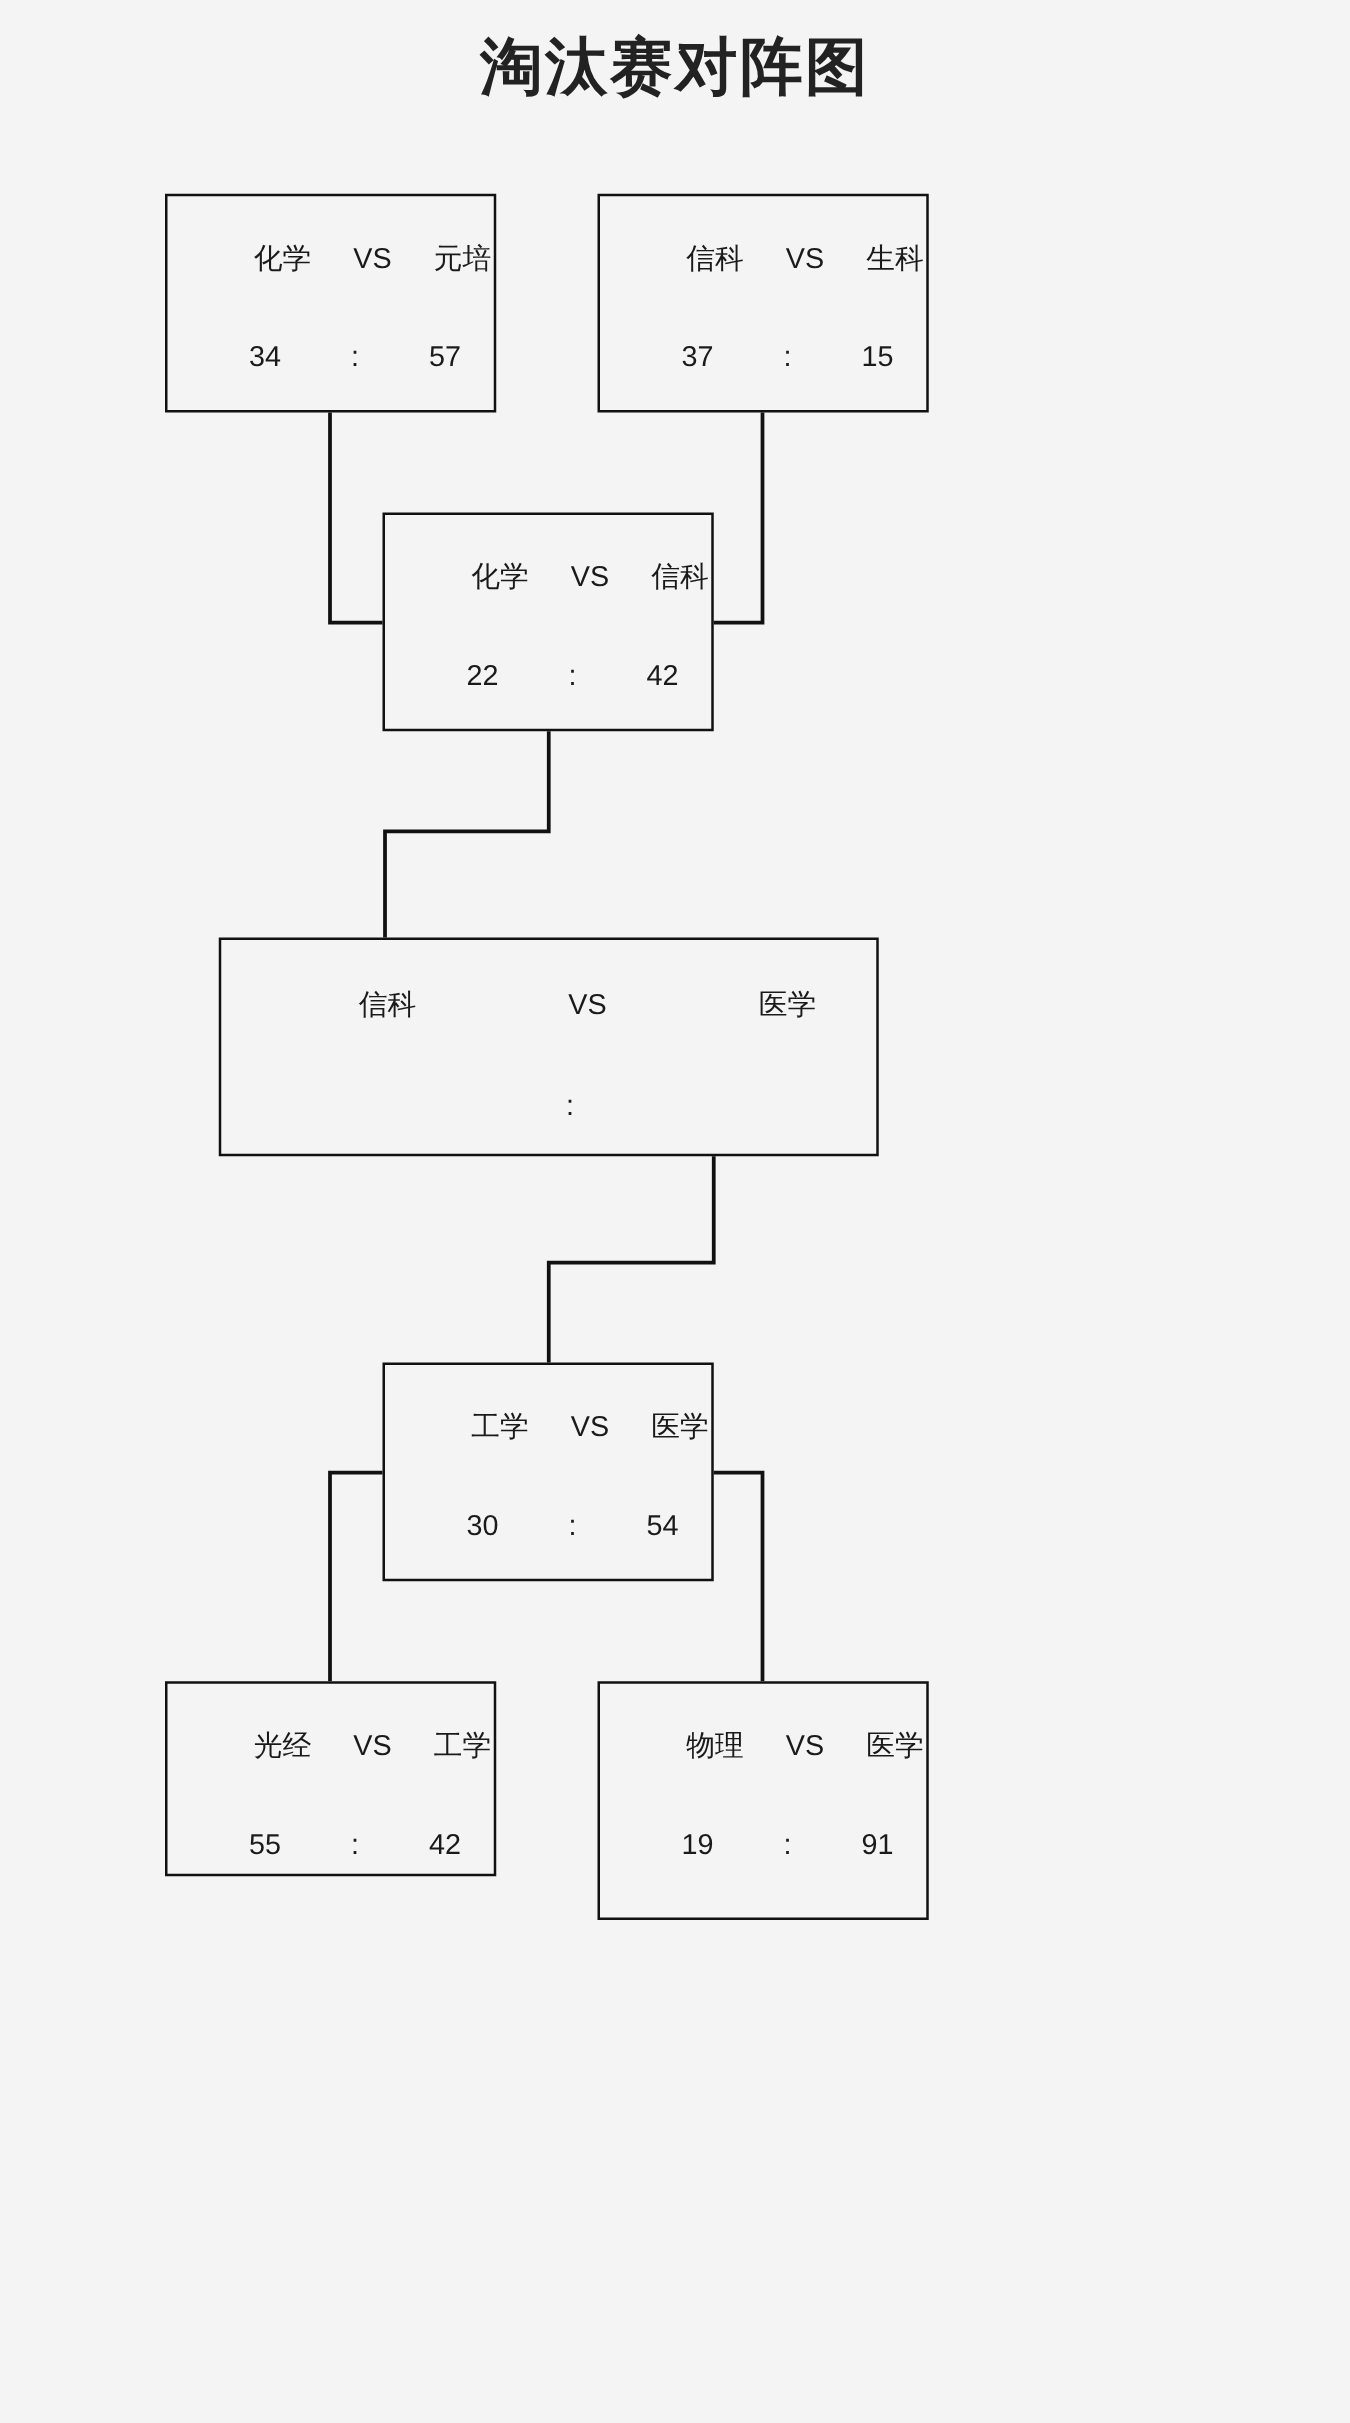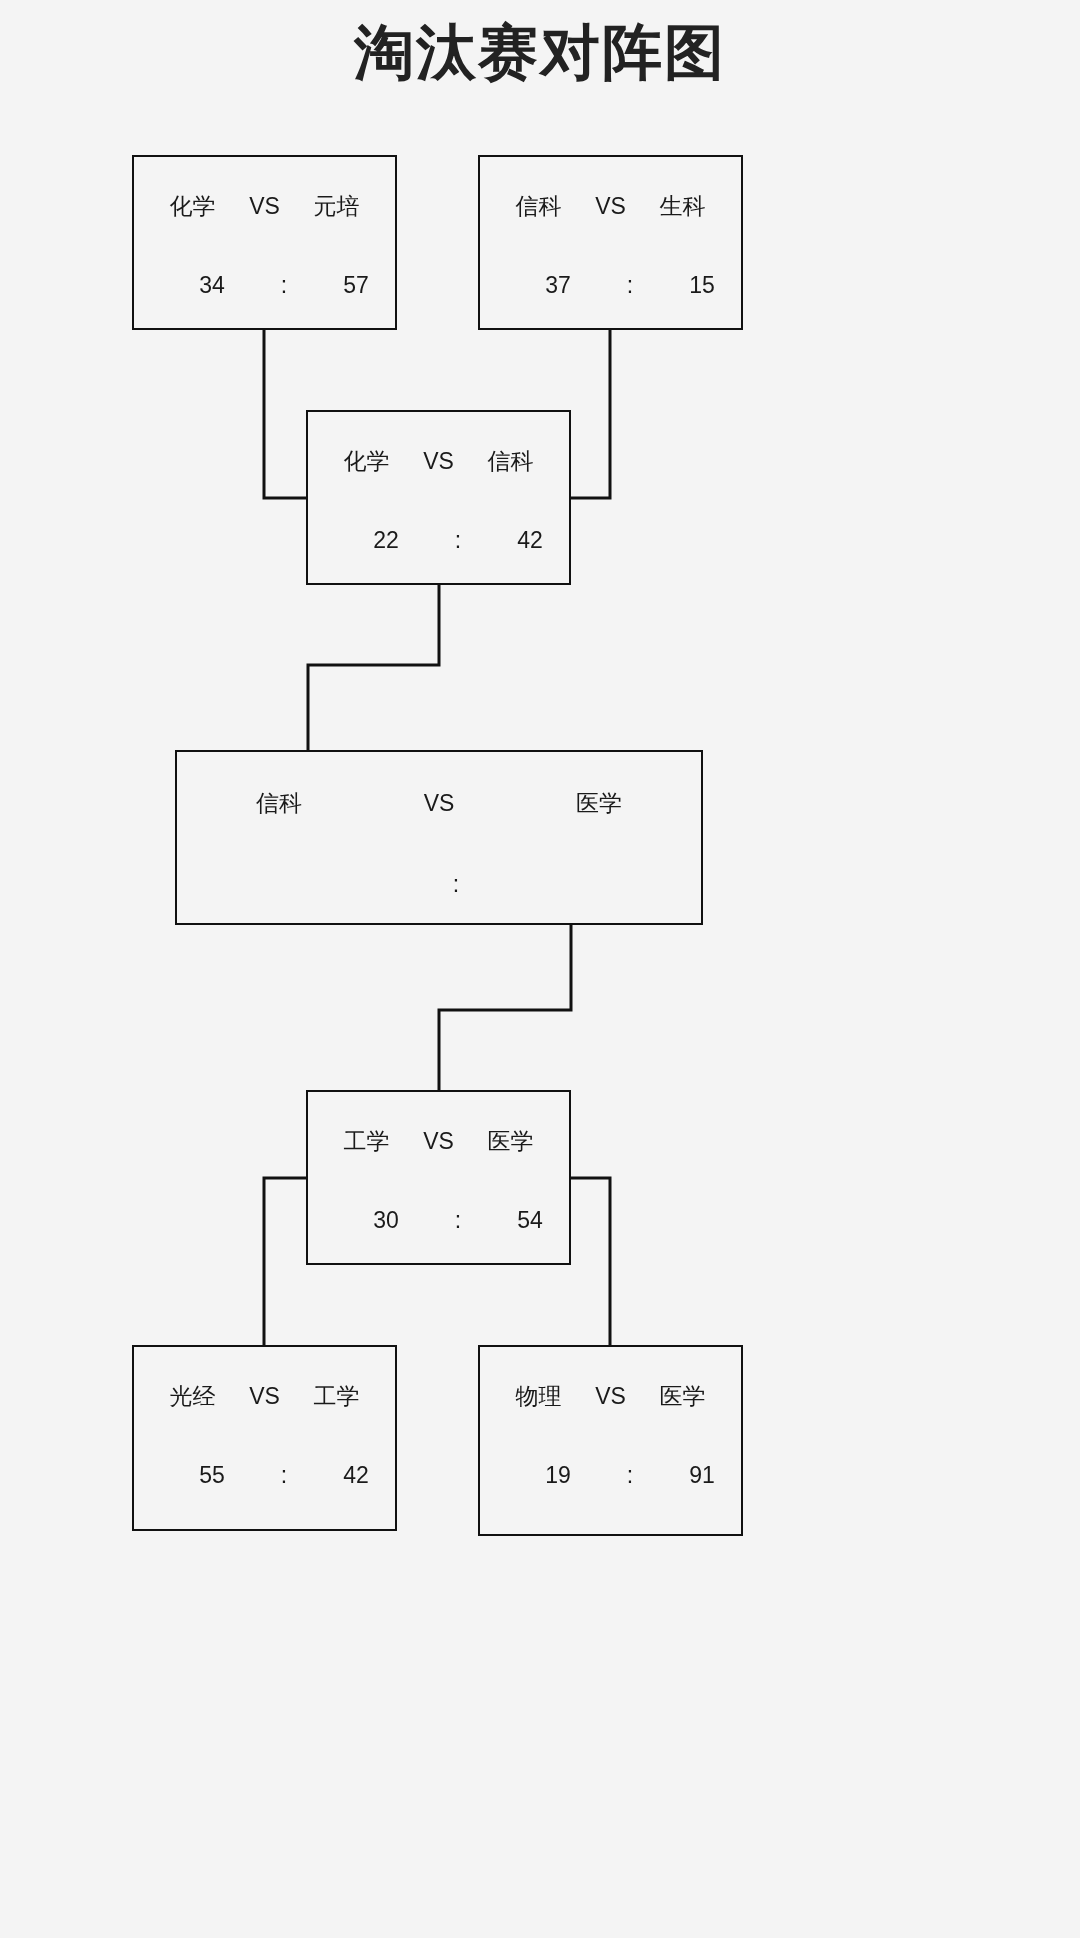--- a/index.html
+++ b/index.html
@@ -23,21 +23,21 @@
     height: 1938px;
   }
 
   
   .page-title {
     position: absolute;
     left: 0;
     top: 22px;
     width: 1080px;
     text-align: center;
-    font-size: 60px;
+    font-size: 50px;
     font-weight: bold;
     letter-spacing: 2px;
     color: #222222;
     line-height: 62px;
   }
 
   
   #connectors {
     position: absolute;
     left: 0;
@@ -56,22 +56,23 @@
     display: flex;
     flex-direction: column;
     align-items: stretch;
     justify-content: flex-start;
   }
 
   .match-teams {
     display: flex;
     flex-direction: row;
     align-items: center;
-    justify-content: center;
+    justify-content: flex-end;
     width: 100%;
+    margin-left: 14px;
   }
 
   .match-scores {
     display: flex;
     flex-direction: row;
     align-items: center;
     justify-content: flex-end;
     width: 100%;
   }
 
@@ -181,21 +182,21 @@
       <span class="vs-label">VS</span>
       <span class="team-name">医学</span>
     </div>
     <div class="match-scores">
       <span class="score-value">30</span>
       <span class="score-colon">:</span>
       <span class="score-value">54</span>
     </div>
   </div>
 
-  <div class="match-box size-std" style="left:132px; top:1345px; width:265px; height:186px;">
+  <div class="match-box size-std" style="left:132px; top:1345px; width:265px; height:156px;">
     <div class="match-teams">
       <span class="team-name">光经</span>
       <span class="vs-label">VS</span>
       <span class="team-name">工学</span>
     </div>
     <div class="match-scores">
       <span class="score-value">55</span>
       <span class="score-colon">:</span>
       <span class="score-value">42</span>
     </div>

